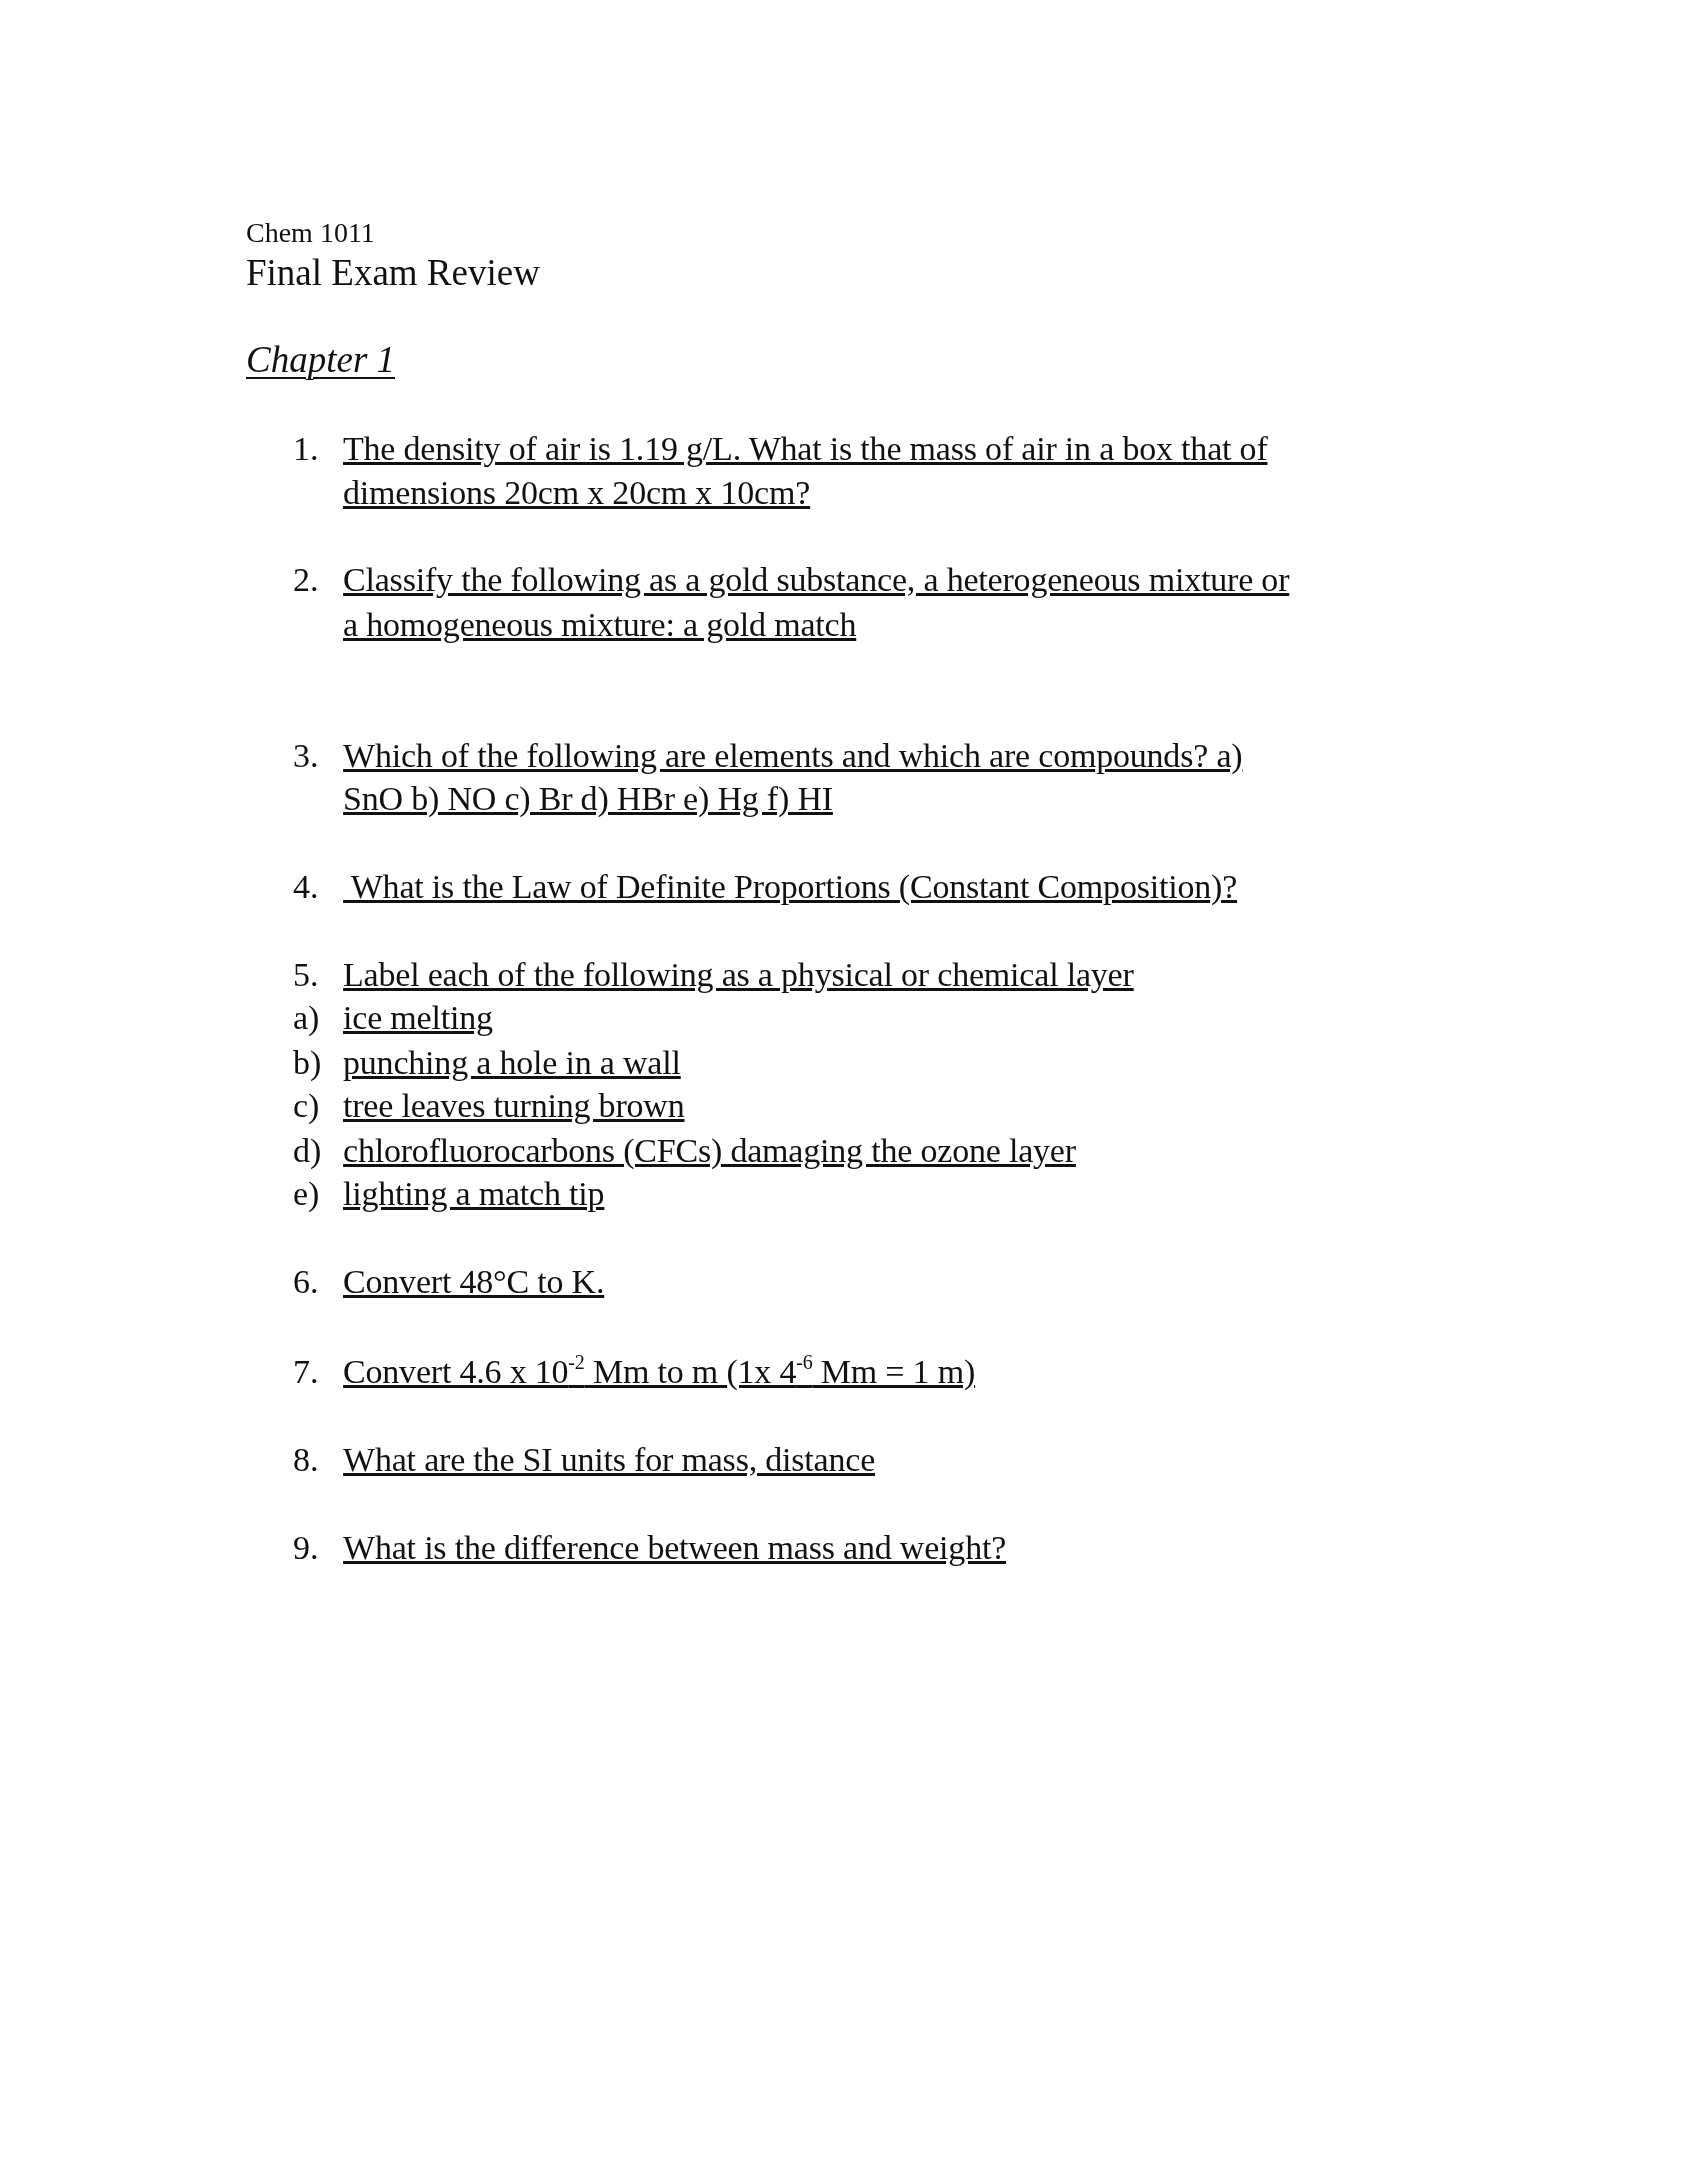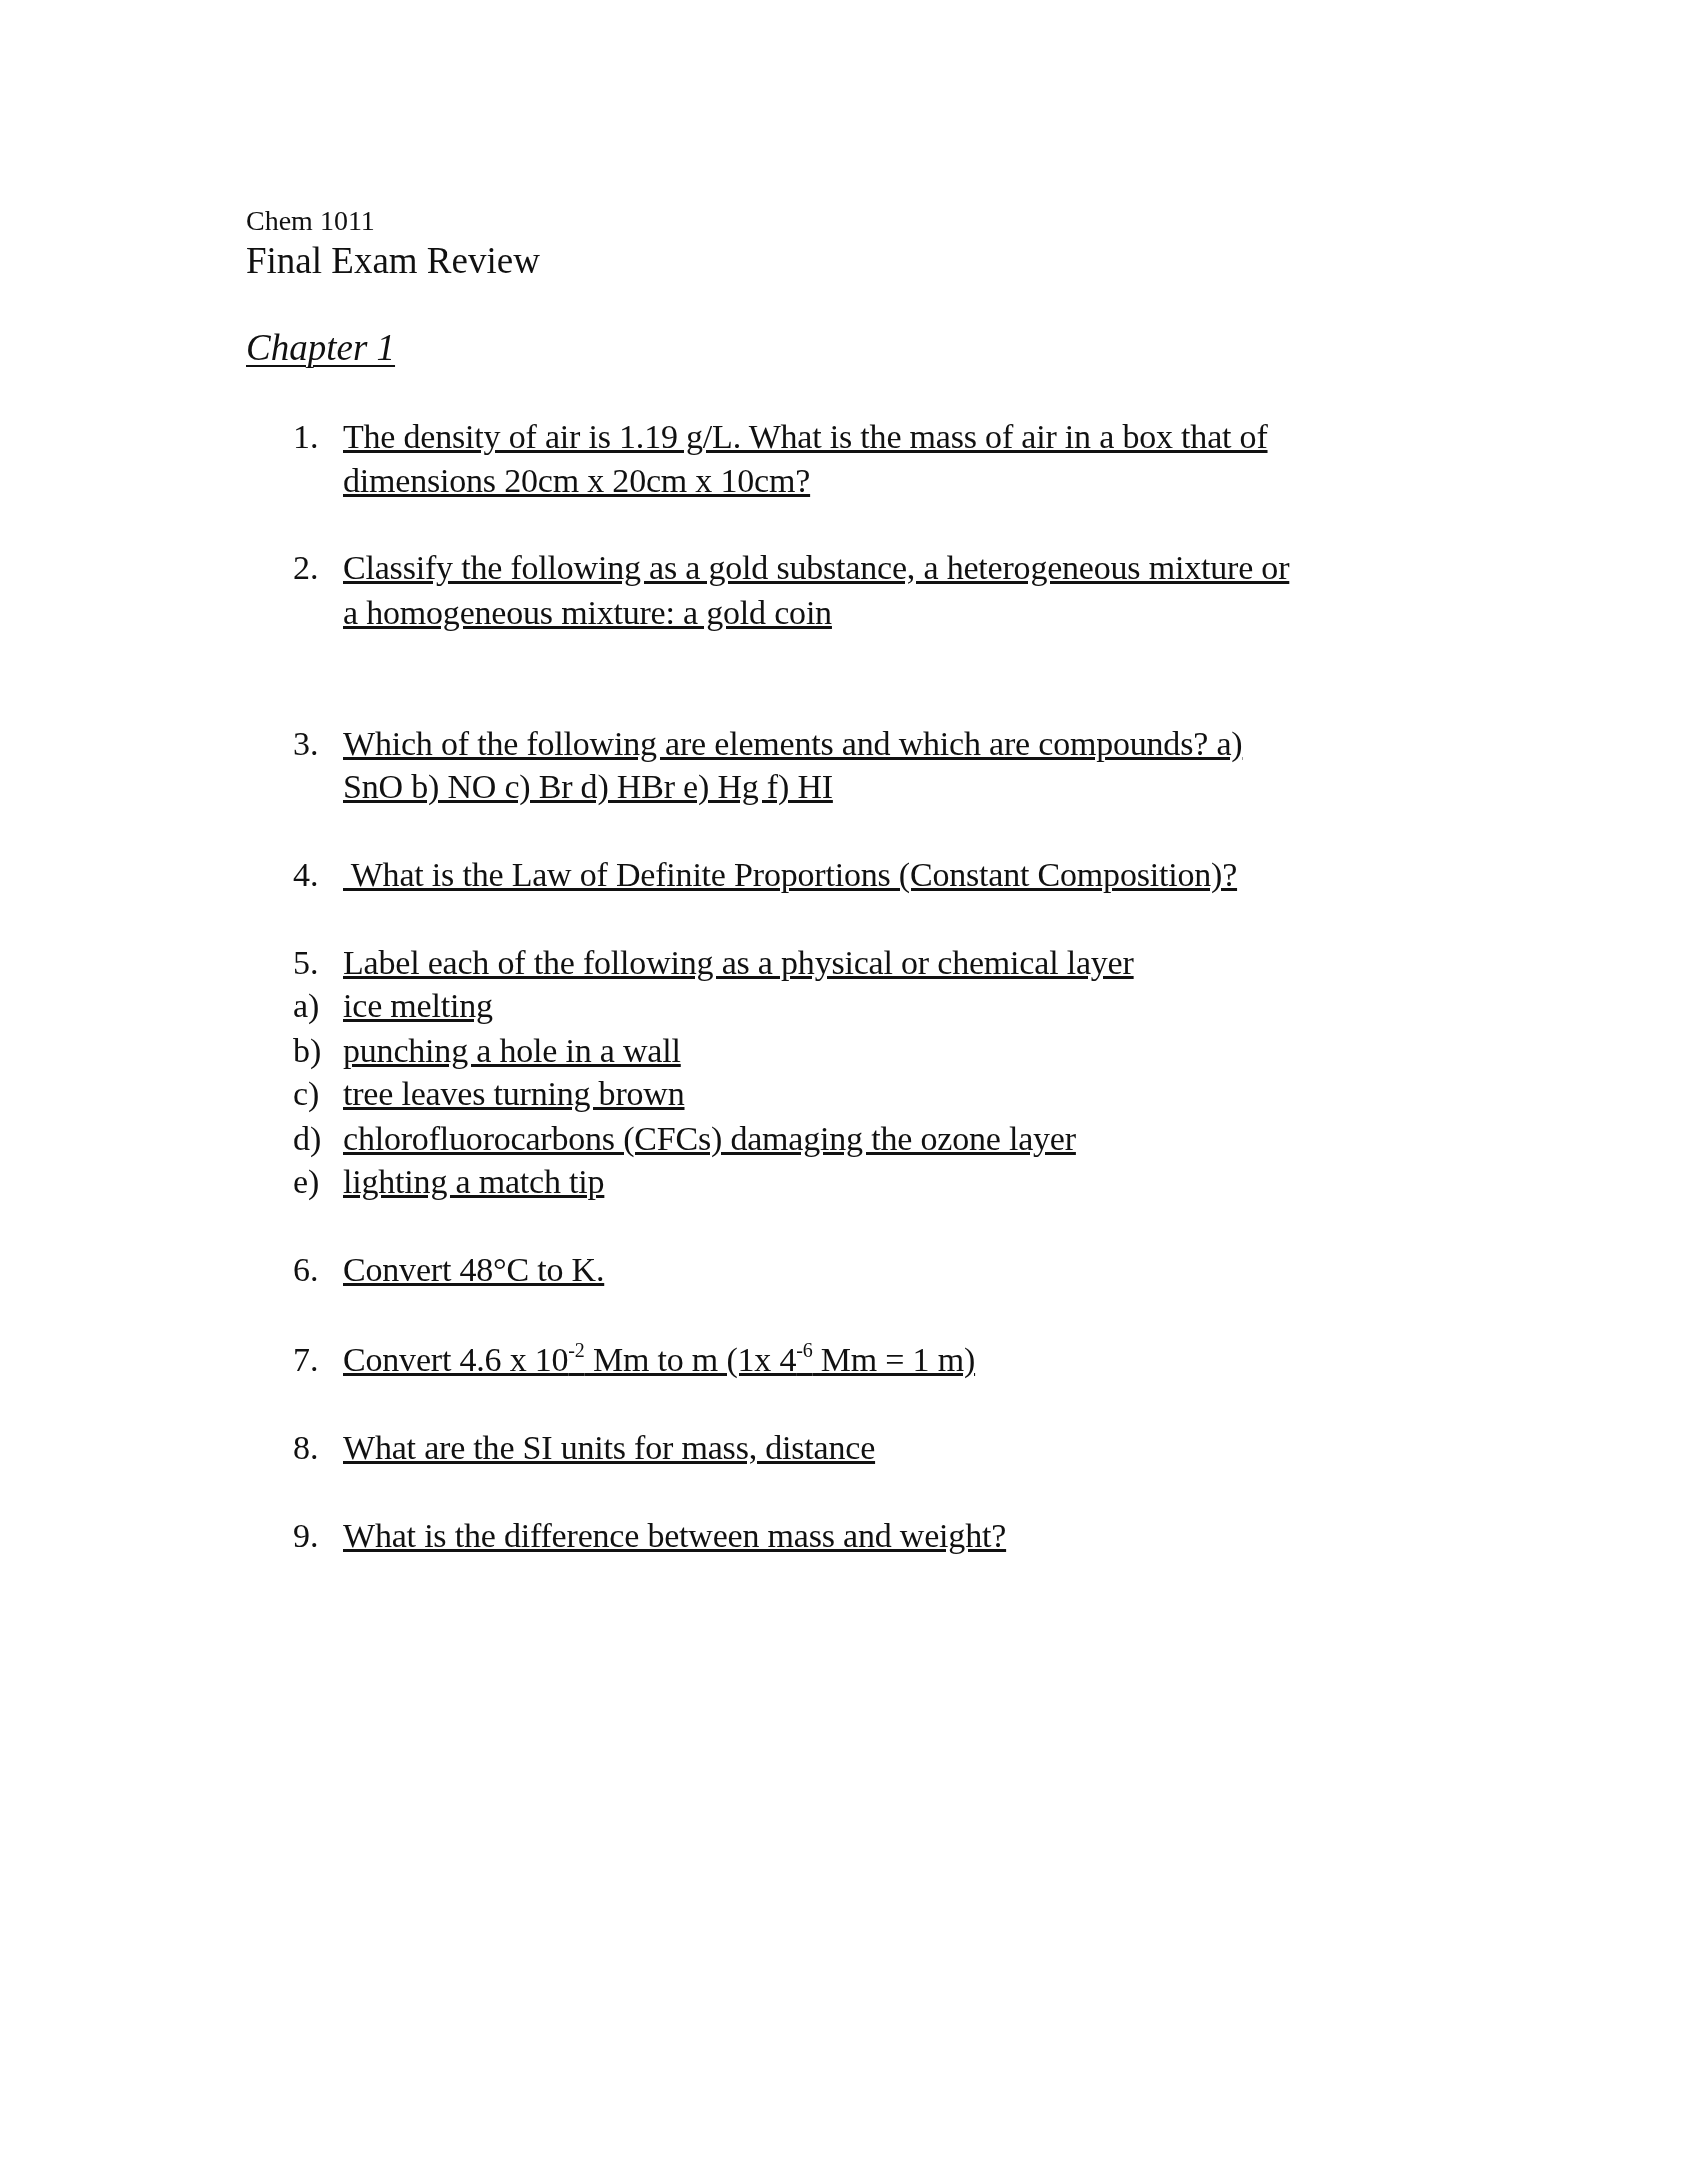--- a/index.html
+++ b/index.html
@@ -10,21 +10,21 @@
     body {
       width: 1683px;
       height: 2178px;
       position: relative;
       overflow: hidden;
       font-family: "Liberation Serif", "DejaVu Serif", serif;
       color: #111111;
     }
     .page {
       position: absolute;
-      left: 0; top: 4px;
+      left: 0; top: 16px;
       width: 1683px; height: 1911px;
       background: #ffffff;
     }
     .abs {
       position: absolute;
       white-space: nowrap;
       line-height: 1;
     }
     .course {
       left: 246px;
@@ -78,21 +78,21 @@
 
   <div>
     <span class="num" style="top:416px">1.</span>
     <span class="txt" style="top:416px">The density of air is 1.19 g/L.  What is the mass of air in a box that of</span>
     <span class="txt" style="top:460px">dimensions 20cm x 20cm x 10cm?</span>
   </div>
 
   <div>
     <span class="num" style="top:547px">2.</span>
     <span class="txt" style="top:547px">Classify the following as a gold substance, a heterogeneous mixture or</span>
-    <span class="txt" style="top:592px">a homogeneous mixture:  a gold coin</span>
+    <span class="txt" style="top:592px">a homogeneous mixture:  a gold match</span>
   </div>
 
   <div>
     <span class="num" style="top:723px">3.</span>
     <span class="txt" style="top:723px">Which of the following are elements and which are compounds?  a)</span>
     <span class="txt" style="top:766px">SnO b) NO c) Br d) HBr e) Hg f) HI</span>
   </div>
 
   <div>
     <span class="num" style="top:854px">4.</span>

